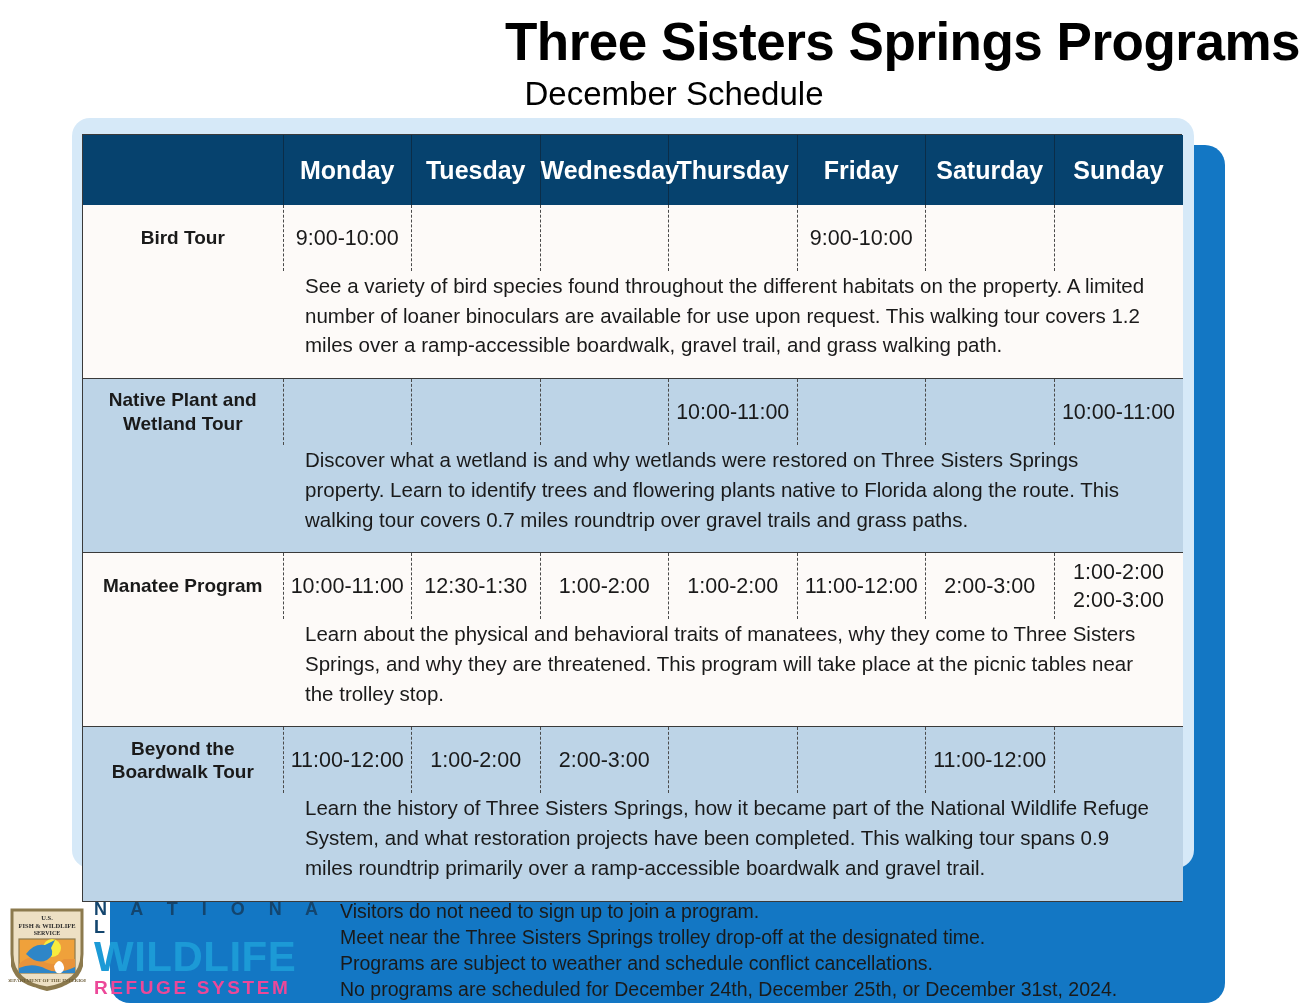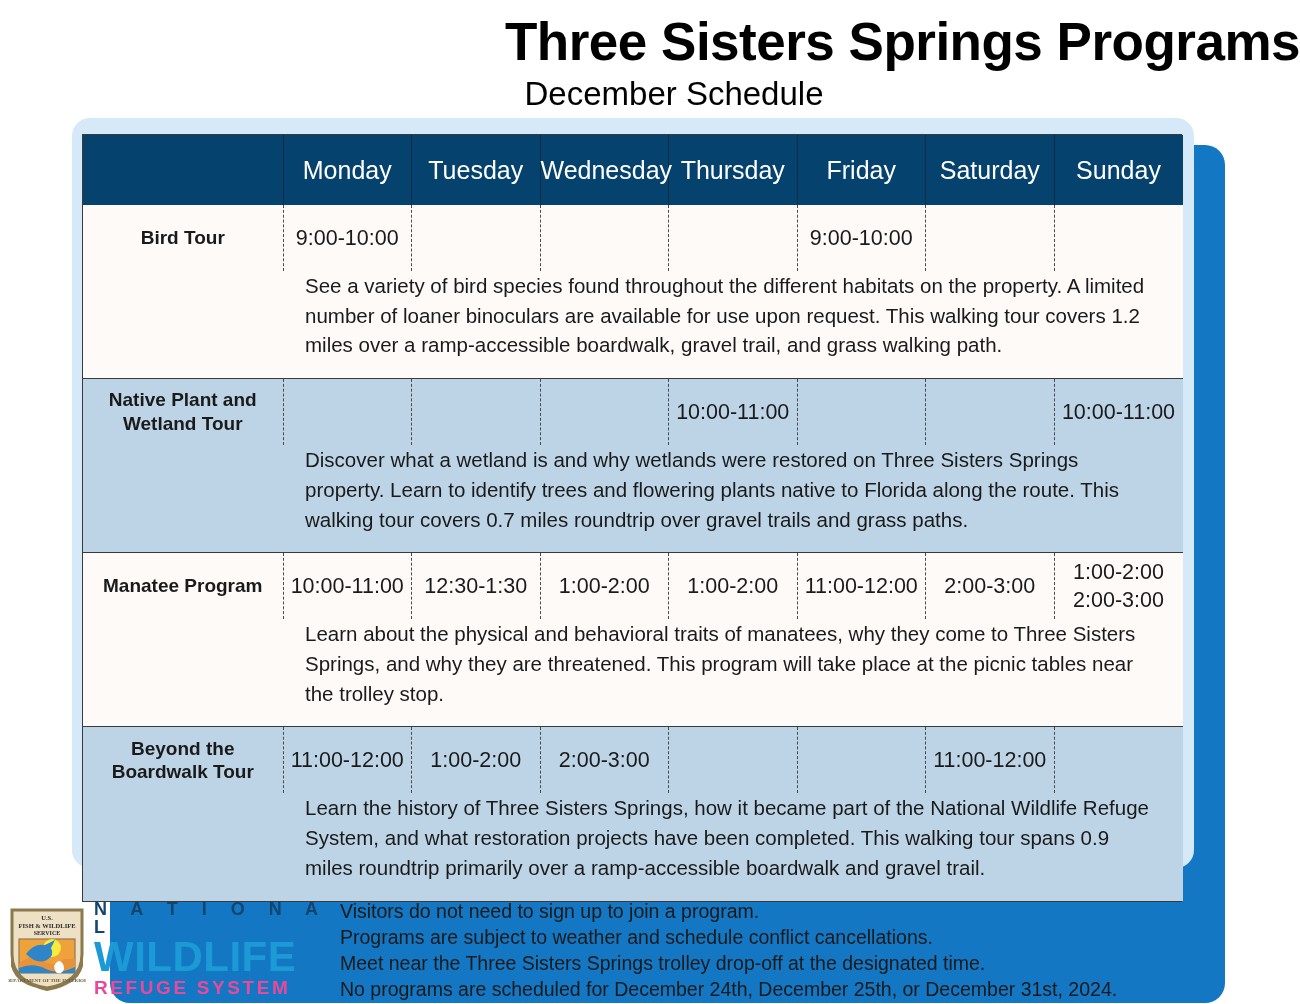--- a/index.html
+++ b/index.html
@@ -80,21 +80,21 @@
     width: 100%;
   }
   table.schedule col.c-label { width: 200px; }
   table.schedule col.c-day   { width: 128.5px; }
 
   
   thead th {
     background: #06426E;
     color: #ffffff;
     font-size: 25px;
-    font-weight: normal;
+    font-weight: bold;
     height: 70px;
     vertical-align: middle;
     text-align: center;
     border-right: 1px solid #0b2d48;
     padding: 0;
   }
   thead th:last-child { border-right: none; }
   thead th.corner { background: #06426E; }
 
   
@@ -346,17 +346,17 @@
       <text x="39" y="76" font-size="5" font-weight="bold" text-anchor="middle" fill="#6b5c38" font-family="'Liberation Serif', serif">DEPARTMENT OF THE INTERIOR</text>
     </svg>
     <div class="nwrs-text">
       <div class="nwrs-national">N A T I O N A L</div>
       <div class="nwrs-wildlife">WILDLIFE</div>
       <div class="nwrs-refuge">REFUGE SYSTEM</div>
     </div>
   </div>
   <div class="notes" id="notes-list">
       <div>Visitors do not need to sign up to join a program.</div>
+      <div>Meet near the Three Sisters Springs trolley drop-off at the designated time.</div>
       <div>Programs are subject to weather and schedule conflict cancellations.</div>
-      <div>Meet near the Three Sisters Springs trolley drop-off at the designated time.</div>
       <div>No programs are scheduled for December 24th, December 25th, or December 31st, 2024.</div>
     </div>
 </div>
 
 </body></html>

